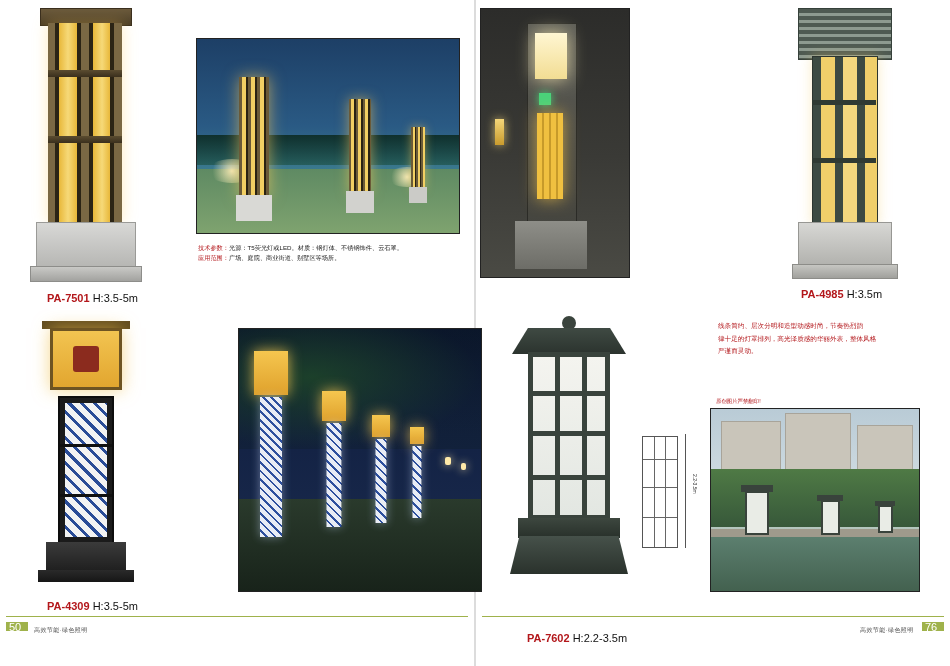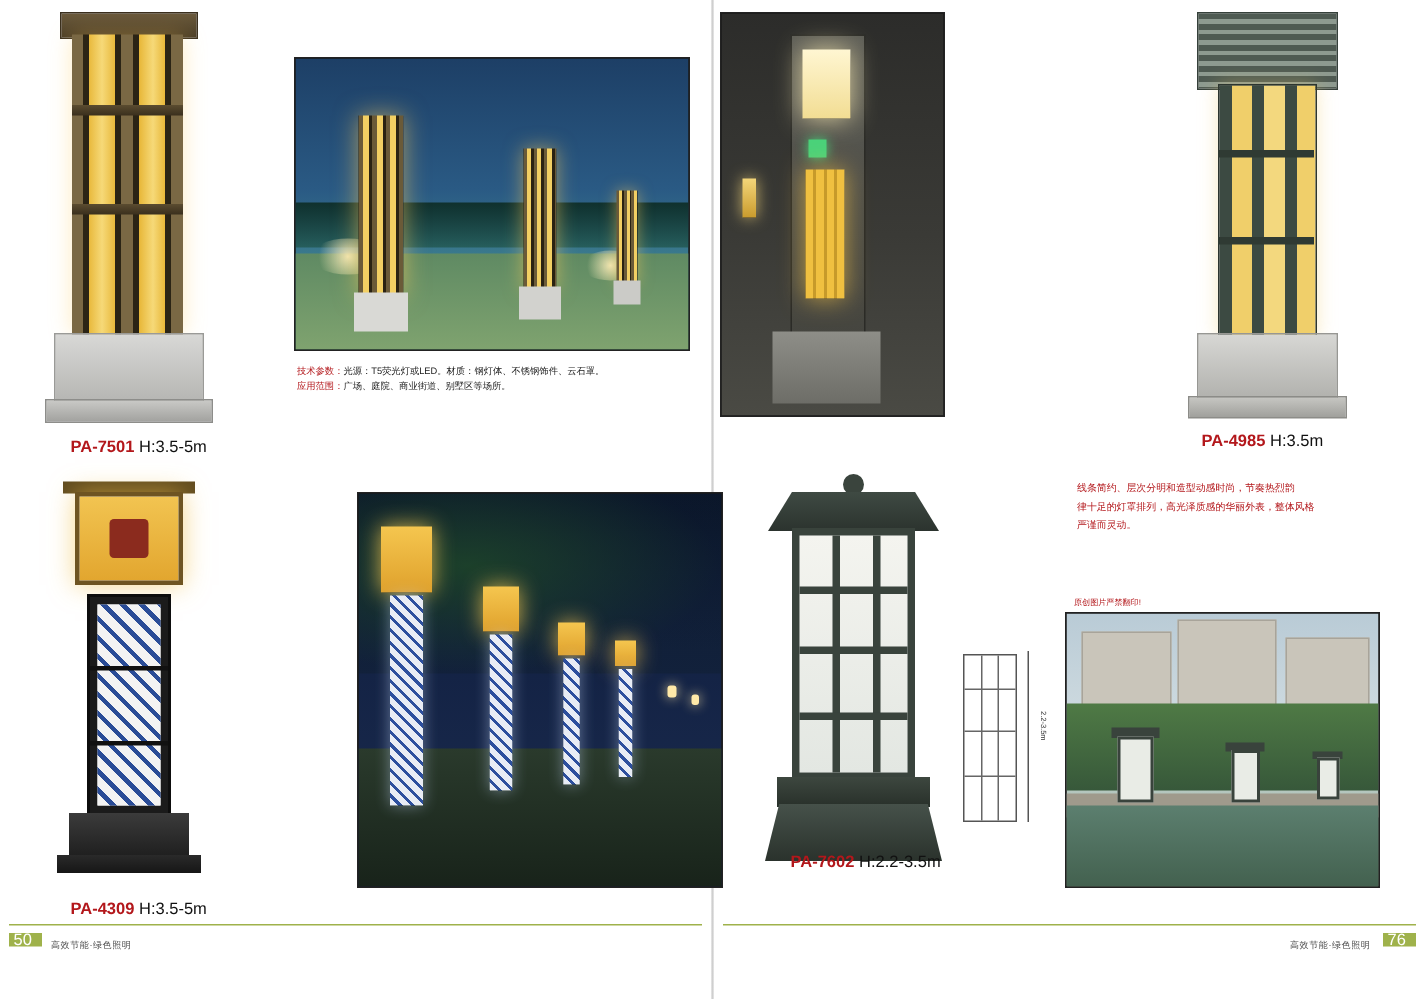--- a/index.html
+++ b/index.html
@@ -314,21 +314,21 @@
     <div class="cage">
       <div class="v" style="left:22px"></div>
       <div class="v" style="left:49px"></div>
       <div class="h" style="top:34px"></div>
       <div class="h" style="top:74px"></div>
       <div class="h" style="top:118px"></div>
     </div>
     <div class="plinth"></div>
     <div class="base"></div>
   </div>
-  <div class="label" style="left:510px;top:569px">
+  <div class="label" style="left:510px;top:632px">
     <span class="code">PA-7602</span>
     <span>H:2.2-3.5m</span>
   </div>
 
   <div class="drawing">
     <div class="dwg">
       <div class="dv" style="left:11px"></div>
       <div class="dv" style="left:22px"></div>
       <div class="dh" style="top:22px"></div>
       <div class="dh" style="top:50px"></div>

